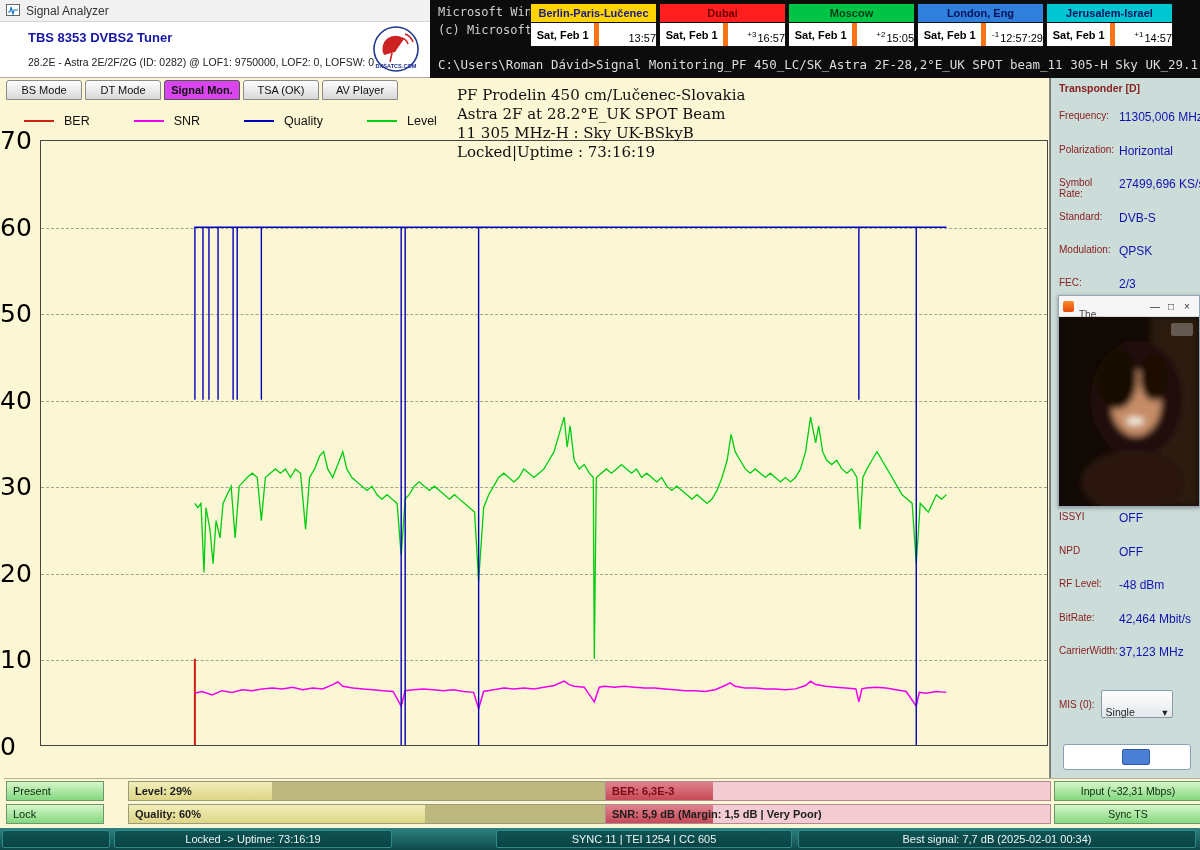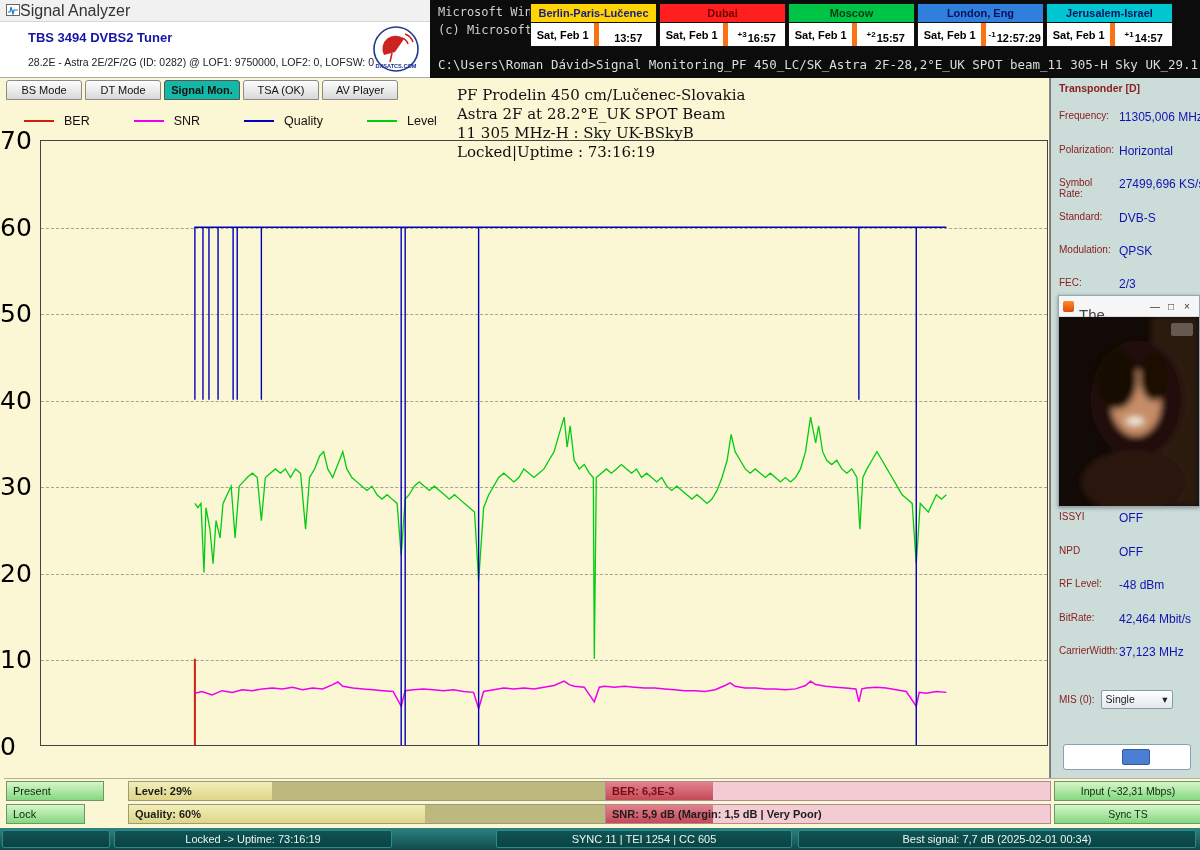--- a/index.html
+++ b/index.html
@@ -12,63 +12,63 @@
   #term-line1 { position:absolute; left:8px; top:5px; white-space:nowrap; }
   #term-line2 { position:absolute; left:8px; top:23px; white-space:nowrap; }
   #term-prompt { position:absolute; left:8px; top:57px; white-space:nowrap; font-size:12.5px; color:#dcdcdc; }
 
   
   #clocks { position:absolute; left:530px; top:3px; width:645px; height:46px; display:flex; gap:2px; z-index:2; }
   .clock-col { width:127px; }
   .clock-city { height:19px; line-height:19px; text-align:center; font-weight:bold; font-size:11px; border:1px solid #111; border-bottom:none; white-space:nowrap; overflow:hidden; }
   .clock-row { display:flex; height:25px; border:1px solid #111; background:#fff; }
   .clock-date { flex:1.12; border-right:5px solid #f97316; font-weight:bold; font-size:11px; text-align:center; line-height:24px; white-space:nowrap; overflow:hidden; }
-  .clock-time { flex:1; font-weight:bold; font-size:11px; text-align:center; line-height:24px; white-space:nowrap; }
+  .clock-time { flex:1; font-weight:normal; font-size:11px; text-align:right; line-height:24px; white-space:nowrap; }
   .tz-offset { font-size:8px; vertical-align:super; margin-right:1px; }
 
   
   #left-win { position:absolute; left:0; top:0; width:430px; height:78px; background:#fff; border-bottom:1px solid #aaa; z-index:3; }
   #titlebar { height:22px; background:#f1f1f1; border-bottom:1px solid #d6d6d6; display:flex; align-items:center; padding-left:6px; }
-  #titlebar-label { font-size:16px; color:#333; margin-left:0; }
+  #titlebar-label { font-size:12px; color:#333; margin-left:6px; }
   #tuner-title { position:absolute; left:28px; top:30px; font-size:13px; font-weight:bold; color:#1515a8; }
   #tuner-sub { position:absolute; left:28px; top:56px; font-size:10.5px; color:#222; white-space:nowrap; }
   #dx-logo { position:absolute; right:6px; top:24px; }
 
   
   #main-body { position:absolute; left:0; top:78px; width:1050px; height:700px; background:#fbf6d3; border-right:1px solid #888; z-index:2; }
   #tabs { position:absolute; left:6px; top:2px; display:flex; gap:3px; }
   .tab { width:76px; height:20px; line-height:18px; text-align:center; font-size:11px; color:#111; background:linear-gradient(180deg,#fefefe,#d8d8d8); border:1px solid #8a8a8a; border-radius:3px 3px 0 0; cursor:default; }
-  .tab.active { background:#14b8a6; border-color:#555; font-weight:bold; }
+  .tab.active { background:#d946ef; border-color:#555; font-weight:bold; }
   #legend { position:absolute; left:24px; top:36px; display:flex; gap:44px; align-items:center; }
   .legend-item { display:flex; align-items:center; gap:10px; }
   .legend-swatch { width:30px; height:2px; display:inline-block; }
   .legend-label { font-size:12.5px; color:#111; }
   #overlay-text { position:absolute; left:457px; top:8px; z-index:6; font-family:"DejaVu Serif", serif; font-size:15px; line-height:19px; color:#101010; }
   #ylabels { position:absolute; left:0; top:62px; width:35px; height:606px; }
   .ylabel { position:absolute; right:3px; width:32px; text-align:left; font-size:25px; color:#000; font-family:"DejaVu Sans", sans-serif; }
   #plot { position:absolute; left:40px; top:62px; width:1008px; height:606px; border:1px solid #444; background:#fbf6d3; }
   .gridline { position:absolute; left:0; width:100%; height:0; border-top:1px dashed #a3a391; }
   #chart-svg { position:absolute; inset:0; width:100%; height:100%; }
 
   
   #right-panel { position:absolute; left:1050px; top:78px; width:150px; height:700px; background:#cbdcd9; border-left:1px solid #777; z-index:2; }
   #tp-header { position:absolute; left:8px; top:4px; font-size:10.5px; font-weight:bold; color:#8a2020; white-space:nowrap; }
   .tp-row { position:absolute; left:8px; width:138px; display:flex; }
   .tp-label { font-size:10px; color:#8a2020; width:60px; flex:none; }
   .tp-value { font-size:12px; font-weight:normal; color:#1212b0; white-space:nowrap; }
   #mis-row { position:absolute; left:8px; top:612px; width:136px; display:flex; align-items:center; }
-  #mis-select { margin-left:6px; width:72px; height:19px; background:linear-gradient(180deg,#ffffff,#e4e8ec); border:1px solid #8899aa; border-radius:2px; font-size:10.5px; line-height:17px; padding:0 4px; display:flex; justify-content:space-between; color:#222; cursor:default; }
+  #mis-select { margin-left:6px; width:72px; height:19px; background:linear-gradient(180deg,#ffffff,#e4e8ec); border:1px solid #8899aa; border-radius:2px; font-size:10.5px; line-height:17px; padding:13px 4px; display:flex; justify-content:space-between; color:#222; cursor:default; }
   #buffer-box { position:absolute; left:12px; top:666px; width:128px; height:26px; background:#fff; border:1px solid #8aa0b8; border-radius:3px; }
   #buffer-thumb { position:absolute; left:58px; top:4px; width:28px; height:16px; background:#4a7fd4; border:1px solid #2a5aa8; border-radius:2px; }
 
   
   #video-win { position:absolute; left:1058px; top:295px; width:142px; height:212px; border:1px solid #93a8b4; background:#fff; z-index:5; box-shadow:0 1px 4px rgba(0,0,0,.35); }
   #video-titlebar { height:21px; background:#f6f6f6; border-bottom:1px solid #ddd; display:flex; align-items:center; padding:0 4px; }
   #video-app-icon { width:11px; height:11px; background:linear-gradient(180deg,#ff8a2a,#e04a0a); border-radius:2px; flex:none; }
-  #video-title { font-size:15px; color:#444; margin-left:5px; flex:1; white-space:nowrap; overflow:hidden;margin-top:16px; }
+  #video-title { font-size:10px; color:#444; margin-left:5px; flex:1; white-space:nowrap; overflow:hidden;margin-top:16px; }
   .win-btn { width:16px; text-align:center; font-size:10px; color:#333; cursor:default; }
   #video-content { position:relative; height:189px; background:#120a06; overflow:hidden; }
   #video-watermark { position:absolute; right:6px; top:6px; width:22px; height:13px; border-radius:2px; background:rgba(210,210,210,.35); }
 
   
   #bottom-strip { position:absolute; left:4px; top:778px; width:1200px; height:50px; background:#fbf6d3; border-top:1px solid #b5b092; z-index:3; }
   .stat-box-green { position:absolute; height:20px; background:linear-gradient(180deg,#d6f6c9,#84d880); border:1px solid #6f956c; font-size:11px; color:#0c2a0c; line-height:18px; padding-left:6px; }
   .stat-bar { position:absolute; height:20px; border:1px solid #9a9a7c; overflow:hidden; }
   .bar-yellow { background:#bdb87e;margin-left:21px; }
   .bar-pink { background:#f2ccd2; border-color:#b08a90; }
@@ -106,21 +106,21 @@
       <div class="clock-city" style="background: rgb(255, 31, 31); color: rgb(110, 0, 0);">Dubai</div>
       <div class="clock-row">
         <div class="clock-date">Sat, Feb 1</div>
         <div class="clock-time"><span class="tz-offset">+3</span><span>16:57</span></div>
       </div>
     </div>
     <div class="clock-col">
       <div class="clock-city" style="background: rgb(0, 196, 70); color: rgb(8, 60, 20);">Moscow</div>
       <div class="clock-row">
         <div class="clock-date">Sat, Feb 1</div>
-        <div class="clock-time"><span class="tz-offset">+2</span><span>15:57</span></div>
+        <div class="clock-time"><span class="tz-offset">+2</span><span>15:05</span></div>
       </div>
     </div>
     <div class="clock-col">
       <div class="clock-city" style="background: rgb(47, 128, 221); color: rgb(8, 18, 94);">London, Eng</div>
       <div class="clock-row">
         <div class="clock-date">Sat, Feb 1</div>
         <div class="clock-time"><span class="tz-offset">-1</span><span>12:57:29</span></div>
       </div>
     </div>
     <div class="clock-col">
@@ -135,21 +135,21 @@
   <div id="left-win">
     <div id="titlebar">
       <span>
         <svg width="14" height="12" viewBox="0 0 14 12">
             <rect x="0.5" y="0.5" width="13" height="11" fill="#fff" stroke="#666"></rect>
             <polyline points="2,8 4,8 5,3 7,10 8,6 12,6" fill="none" stroke="#1a7ac0" stroke-width="1.2"></polyline>
           </svg>
       </span>
       <span id="titlebar-label">Signal Analyzer</span>
     </div>
-    <div id="tuner-title">TBS 3494 DVBS2 Tuner</div>
+    <div id="tuner-title">TBS 8353 DVBS2 Tuner</div>
     <div id="tuner-sub">28.2E - Astra 2E/2F/2G (ID: 0282) @ LOF1: 9750000, LOF2: 0, LOFSW: 0</div>
     <div id="dx-logo">
       <svg width="56" height="52" viewBox="0 0 56 52">
         <circle cx="28" cy="25" r="22" fill="#ffffff" stroke="#23398c" stroke-width="1.6"></circle>
         <path d="M16 31 A13 13 0 0 1 36 15 L 27 28 Z" fill="#cc2222"></path>
         <path d="M34 14 a9 9 0 0 1 6 6" fill="none" stroke="#cc2222" stroke-width="1.6"></path>
         <path d="M37 10 a13 13 0 0 1 8 8" fill="none" stroke="#cc2222" stroke-width="1.6"></path>
         <line x1="24" y1="29" x2="22" y2="38" stroke="#cc2222" stroke-width="1.6"></line>
         <text x="28" y="44" text-anchor="middle" font-size="5.6" font-weight="bold" fill="#1a2a8c" font-family="Liberation Sans, sans-serif">DXSATCS.COM</text>
       </svg>
@@ -318,21 +318,21 @@
     <div class="stat-bar bar-yellow" style="left:103px; top:2px; width:496px">
       <div class="bar-fill fill-yellow" style="width: 29%;"></div>
       <div class="bar-text">Level: 29%</div>
     </div>
     <div class="stat-bar bar-pink" style="left:601px; top:2px; width:446px">
       <div class="bar-fill fill-red" style="width: 24%;"></div>
       <div class="bar-text red">BER: 6,3E-3</div>
     </div>
     <div class="stat-box-right" style="left:1050px; top:2px; width:148px">Input (~32,31 Mbps)</div>
 
-    <div class="stat-box-green" style="left:2px; top:25px; width:79px">Lock</div>
+    <div class="stat-box-green" style="left:2px; top:25px; width:98px">Lock</div>
     <div class="stat-bar bar-yellow" style="left:103px; top:25px; width:496px">
       <div class="bar-fill fill-yellow" style="width: 60%;"></div>
       <div class="bar-text">Quality: 60%</div>
     </div>
     <div class="stat-bar bar-pink" style="left:601px; top:25px; width:446px">
       <div class="bar-fill fill-red" style="width: 24%;"></div>
       <div class="bar-text">SNR: 5,9 dB (Margin: 1,5 dB | Very Poor)</div>
     </div>
     <div class="stat-box-right" style="left:1050px; top:25px; width:148px">Sync TS</div>
   </div>

